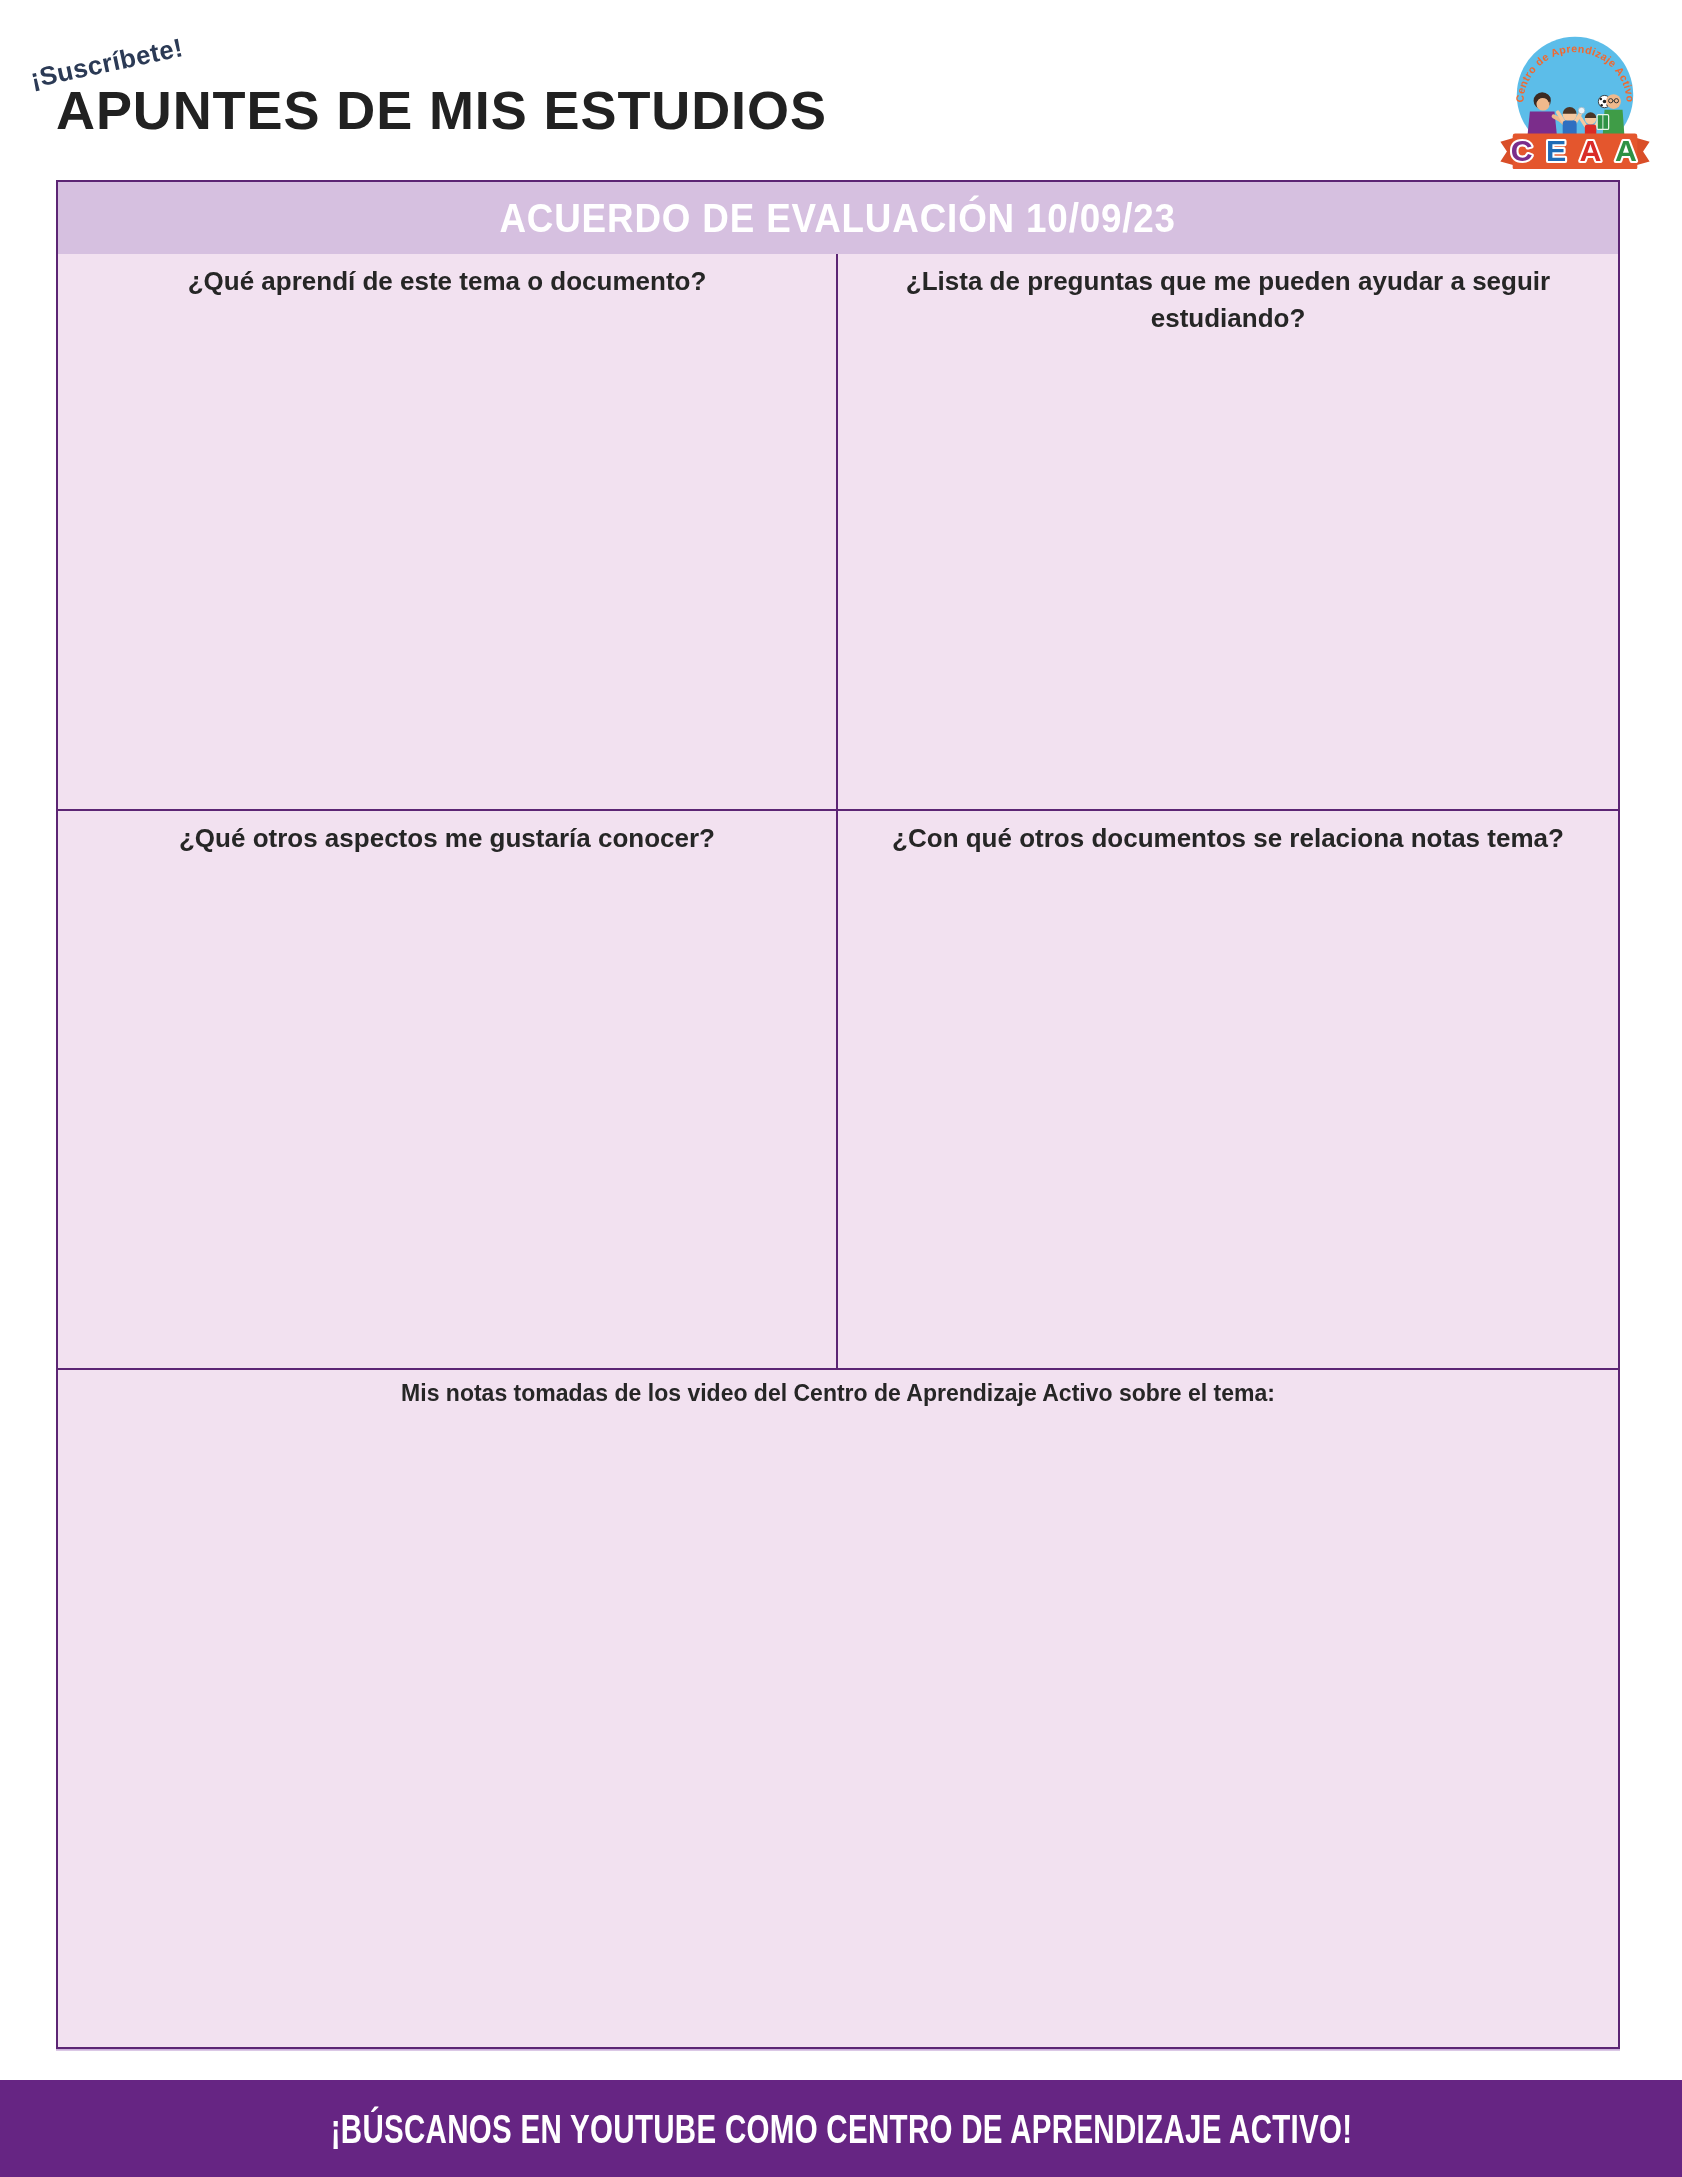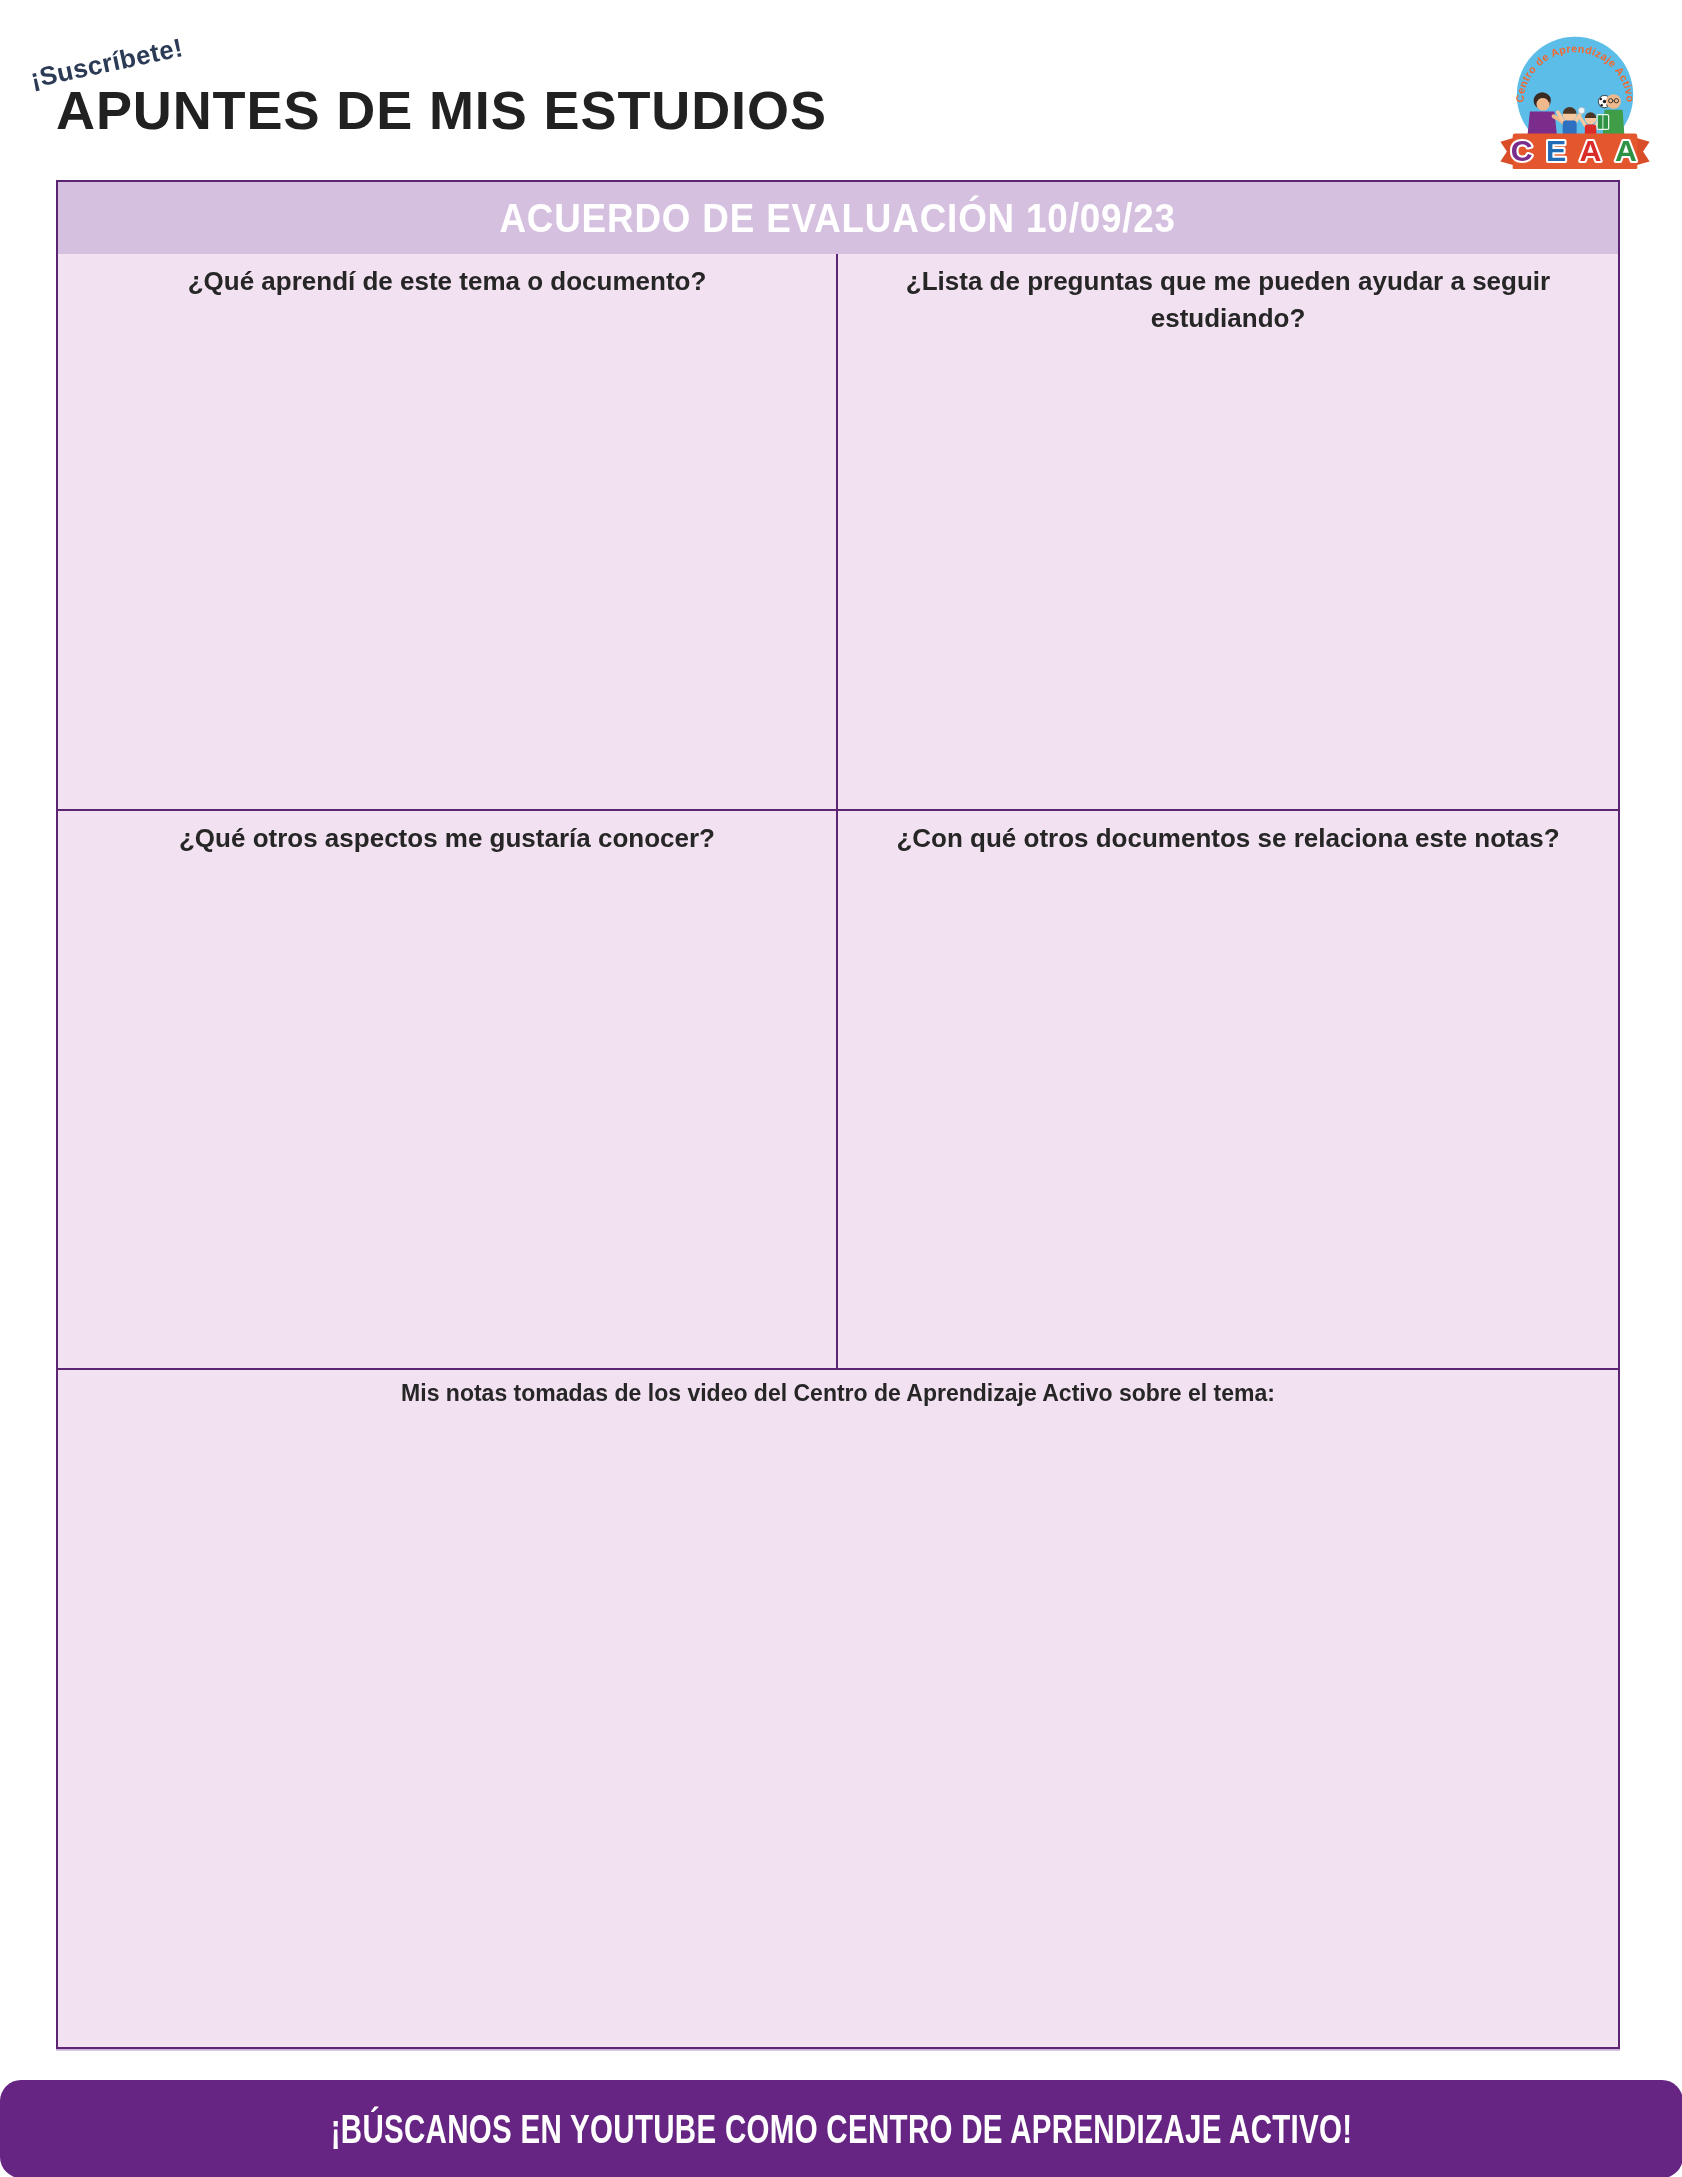--- a/index.html
+++ b/index.html
@@ -72,21 +72,21 @@
     text-align:center;
   }
   .notes .notes-label {
     font-size:23px; font-weight:700; color:#262626; white-space:nowrap;
   }
 
   
   .yt-banner {
     position:absolute; left:0; top:2080px; width:1683px; height:98px;
     background:#662583;
-    display:flex; align-items:center; justify-content:center;border-radius:21px;
+    display:flex; align-items:center; justify-content:center;
   }
   .yt-banner .yt-text {
     color:#ffffff; font-size:41px; font-weight:700;
     transform:scaleX(0.72); white-space:nowrap; letter-spacing:0.4px;
   }
 </style>
 </head>
 <body>
 
 <div class="subscribe">¡Suscríbete!</div>
@@ -166,21 +166,21 @@
     <div class="cell col-left cell--nowrap">
       <div class="q">¿Qué aprendí de este tema o documento?</div>
     </div>
     <div class="cell cell--wrap">
       <div class="q">¿Lista de preguntas que me pueden ayudar a seguir estudiando?</div>
     </div>
     <div class="cell col-left row-two cell--nowrap">
       <div class="q">¿Qué otros aspectos me gustaría conocer?</div>
     </div>
     <div class="cell row-two cell--wrap">
-      <div class="q">¿Con qué otros documentos se relaciona este notas?</div>
+      <div class="q">¿Con qué otros documentos se relaciona notas tema?</div>
     </div>
   </div>
 
   <div class="notes">
     <div class="notes-label">Mis notas tomadas de los video del Centro de Aprendizaje Activo sobre el tema:</div>
   </div>
 
 </div>
 
 <div class="yt-banner">

